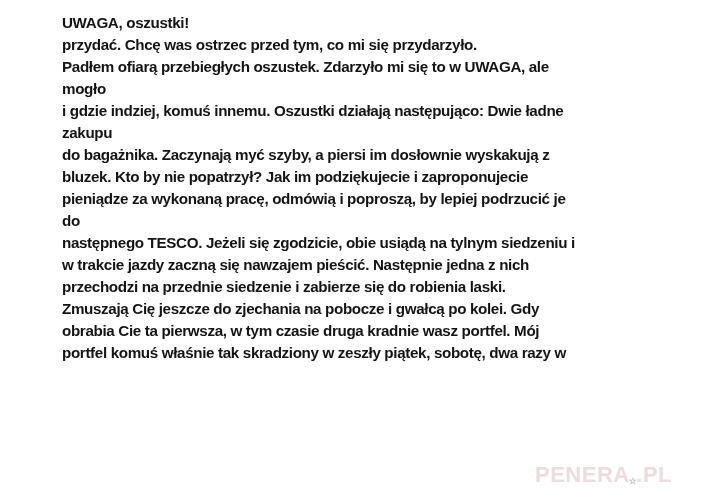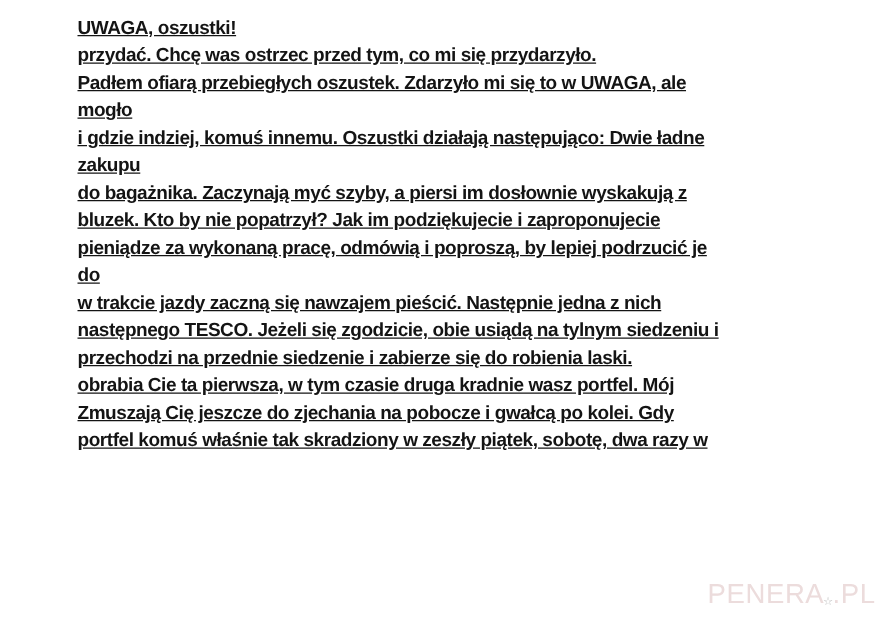--- a/index.html
+++ b/index.html
@@ -17,34 +17,33 @@
       position: absolute;
       left: 62px;
       top: 12px;
       width: 560px;
       font-family: "Liberation Sans", sans-serif;
       font-weight: bold;
       font-size: 15.2px;
       line-height: 22px;
       color: #141414;
       letter-spacing: -0.35px;
-      text-decoration: underline;
     }
     .line {
       display: block;
       white-space: nowrap;
       height: 22px;
     }
     .watermark {
       position: absolute;
-      left: 566px;
+      left: 535px;
       top: 462px;
       font-family: "Liberation Sans", sans-serif;
       font-size: 22px;
-      font-weight: normal;
+      font-weight: bold;
       color: #ecdcdc;
       letter-spacing: 0.5px;
     }
     .watermark .star {
       font-size: 9px;
       color: #bbbbbb;
       vertical-align: -2px;
       margin: 0 -1px;
     }
   </style>
@@ -55,21 +54,21 @@
   <span class="line">UWAGA, oszustki!</span>
   <span class="line">przydać. Chcę was ostrzec przed tym, co mi się przydarzyło.</span>
   <span class="line">Padłem ofiarą przebiegłych oszustek. Zdarzyło mi się to w UWAGA, ale</span>
   <span class="line">mogło</span>
   <span class="line">i gdzie indziej, komuś innemu. Oszustki działają następująco: Dwie ładne</span>
   <span class="line">zakupu</span>
   <span class="line">do bagażnika. Zaczynają myć szyby, a piersi im dosłownie wyskakują z</span>
   <span class="line">bluzek. Kto by nie popatrzył? Jak im podziękujecie i zaproponujecie</span>
   <span class="line">pieniądze za wykonaną pracę, odmówią i poproszą, by lepiej podrzucić je</span>
   <span class="line">do</span>
+  <span class="line">następnego TESCO. Jeżeli się zgodzicie, obie usiądą na tylnym siedzeniu i</span>
   <span class="line">w trakcie jazdy zaczną się nawzajem pieścić. Następnie jedna z nich</span>
-  <span class="line">następnego TESCO. Jeżeli się zgodzicie, obie usiądą na tylnym siedzeniu i</span>
   <span class="line">przechodzi na przednie siedzenie i zabierze się do robienia laski.</span>
+  <span class="line">Zmuszają Cię jeszcze do zjechania na pobocze i gwałcą po kolei. Gdy</span>
   <span class="line">obrabia Cie ta pierwsza, w tym czasie druga kradnie wasz portfel. Mój</span>
-  <span class="line">Zmuszają Cię jeszcze do zjechania na pobocze i gwałcą po kolei. Gdy</span>
   <span class="line">portfel komuś właśnie tak skradziony w zeszły piątek, sobotę, dwa razy w</span>
 </div>
 
 <div class="watermark"><span>PENERA</span><span class="star">☆</span><span>.PL</span></div>
 
 </body></html>

